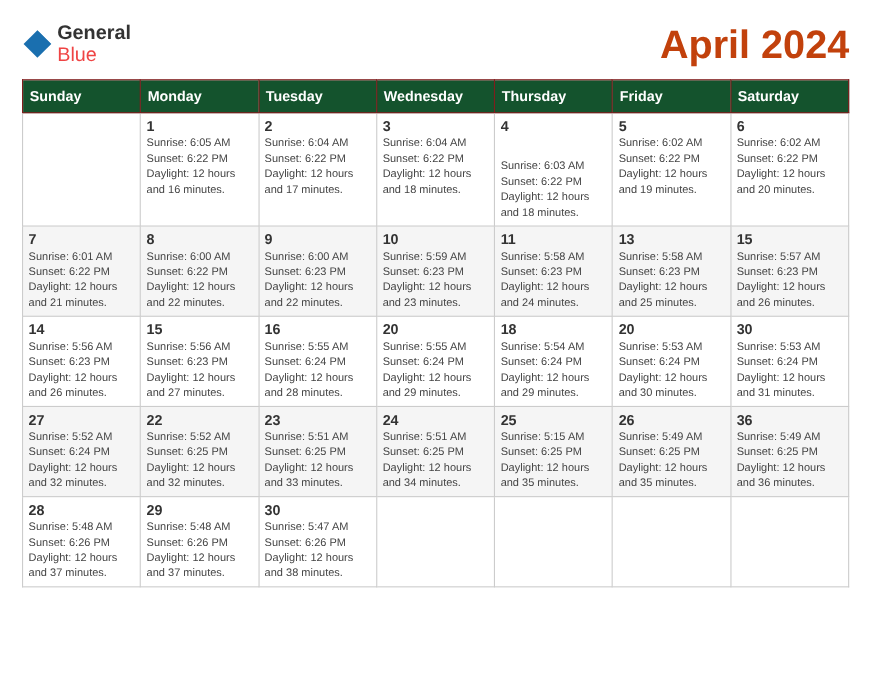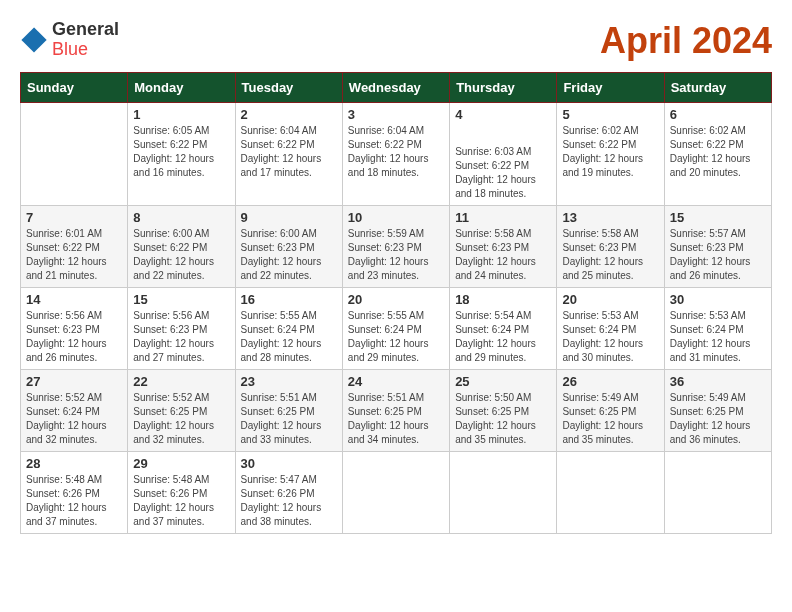--- a/index.html
+++ b/index.html
@@ -285,21 +285,21 @@
         </td>
         <td>
           <div class="day-number">24</div>
           <div class="day-info" style="white-space: pre-line;">Sunrise: 5:51 AM
 Sunset: 6:25 PM
 Daylight: 12 hours
 and 34 minutes.</div>
         </td>
         <td>
           <div class="day-number">25</div>
-          <div class="day-info" style="white-space: pre-line;">Sunrise: 5:50 AM
+          <div class="day-info" style="white-space: pre-line;">Sunrise: 5:15 AM
 Sunset: 6:25 PM
 Daylight: 12 hours
 and 35 minutes.</div>
         </td>
         <td>
           <div class="day-number">26</div>
           <div class="day-info" style="white-space: pre-line;">Sunrise: 5:49 AM
 Sunset: 6:25 PM
 Daylight: 12 hours
 and 35 minutes.</div>

